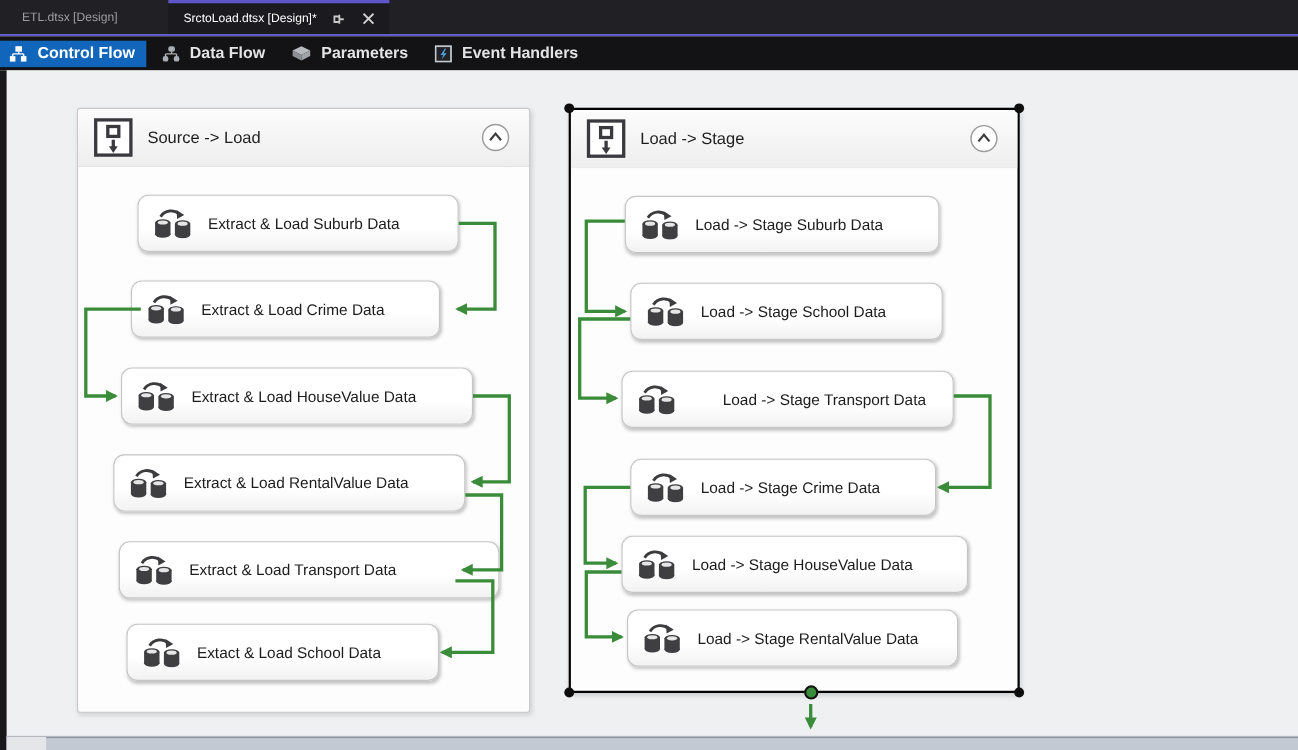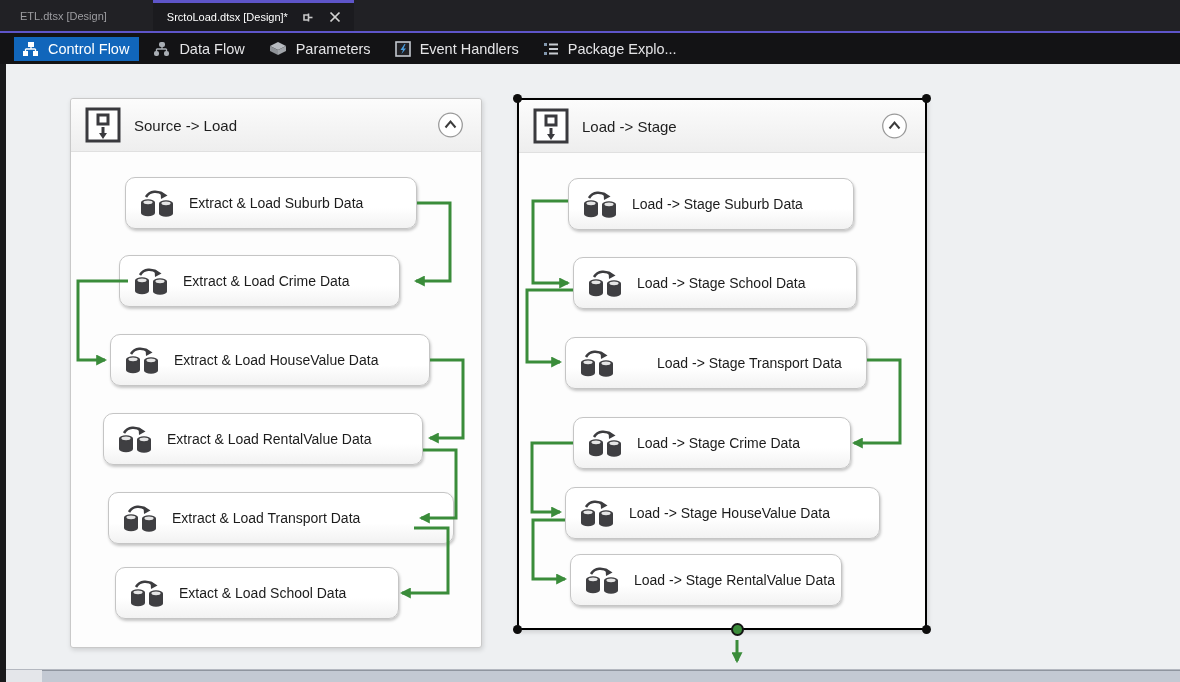--- a/index.html
+++ b/index.html
@@ -18,21 +18,21 @@
   .doc-tab.inactive{color:#9d9da1;padding:0 46px 0 10px;}
   .doc-tab.active{
     background:#1b1b1f;border-top:3px solid #5e55c9;color:#ffffff;font-weight:normal;
     padding:0 12px 0 14px;gap:13px;text-align:center;
   }
   .tab-glyph{display:inline-flex;align-items:center;justify-content:center;width:14px;height:14px;}
   .accent-line{position:absolute;left:0;top:31px;width:100%;height:2px;background:#5e55c9;}
   
   .toolbar{
     position:absolute;left:0;top:33px;width:100%;height:31px;background:#131315;
-    display:flex;align-items:center;padding-left:14px;box-sizing:border-box;gap:6px;
+    display:flex;align-items:center;box-sizing:border-box;gap:6px;font-weight:bold;
   }
   .dtab{display:flex;align-items:center;gap:9px;padding:4px 10px 4px 8px;color:#e4e4e6;font-size:14.5px;white-space:nowrap;}
   .dtab.selected{background:#1166bb;color:#fff;}
   .dtab-icon{display:inline-flex;align-items:center;}
   
   .left-edge{position:absolute;left:0;top:64px;width:6px;height:618px;background:#19191b;}
   .surface{position:absolute;left:6px;top:64px;width:1174px;height:605px;background:#eef0f2;}
   .hscroll{position:absolute;left:6px;top:669px;width:1174px;height:13px;background:#e4e6ea;border-top:1px solid #b4b8c0;box-sizing:border-box;}
   .hscroll-thumb{position:absolute;left:36px;top:0;right:0;bottom:0;background:#c3c9d3;border-top:1px solid #8f959f;box-sizing:border-box;}
   
@@ -141,36 +141,20 @@
   </div>
   <div class="dtab">
     <span class="dtab-icon">
       <svg width="16" height="16" viewBox="0 0 16 16">
           <rect x="1" y="1" width="14" height="14" fill="#222226" stroke="#c3c8cf" stroke-width="1.6"></rect>
           <polygon points="9.5,3 5.5,9 8,9 6.5,13 11,7.5 8.5,7.5 10.5,3" fill="#4b9fe0"></polygon>
         </svg>
     </span>
     <span>Event Handlers</span>
   </div>
-  <div class="dtab">
-    <span class="dtab-icon">
-      <svg width="16" height="16" viewBox="0 0 16 16">
-          <g fill="#8297ad">
-            <rect x="1" y="2" width="3" height="3"></rect>
-            <rect x="1" y="11" width="3" height="3"></rect>
-          </g>
-          <g fill="#c9cdd2">
-            <rect x="6" y="2.5" width="9" height="2"></rect>
-            <rect x="6" y="7" width="9" height="2"></rect>
-            <rect x="6" y="11.5" width="9" height="2"></rect>
-          </g>
-        </svg>
-    </span>
-    <span>Package Explo...</span>
-  </div>
 </div>
 
 <div class="surface"></div>
 <div class="left-edge"></div>
 
 <div class="seq-container" id="c1" style="left:70px;top:98px;width:412px;height:550px;">
   <div class="container-header">
     <span class="seq-icon">
       <svg width="38" height="38" viewBox="0 0 38 38">
           <rect x="3" y="3" width="32" height="32" fill="#ffffff" stroke="#3a3a3e" stroke-width="3"></rect>
@@ -417,21 +401,21 @@
         </g>
         <g>
           <ellipse cx="27" cy="23.5" rx="7" ry="3.2" fill="#3f3f42"></ellipse>
           <rect x="20" y="13.5" width="14" height="10" fill="#3f3f42"></rect>
           <ellipse cx="27" cy="13.5" rx="7" ry="3.2" fill="#3f3f42"></ellipse>
           <ellipse cx="27" cy="13.3" rx="4.6" ry="1.9" fill="#e6e6e6"></ellipse>
         </g>
       </svg>
       <span class="task-label">Load -&gt; Stage HouseValue Data</span>
     </div>
-    <div class="task" style="left: 570px; top: 554px; width: 272px;">
+    <div class="task" style="left: 570px; top: 554px; width: 301px;">
       <svg width="36" height="27" viewBox="0 0 36 27">
         <path d="M7,7 C11,0.5 19,0.5 24,4.5" fill="none" stroke="#3c3c3f" stroke-width="2.6"></path>
         <polygon points="21.5,1 28.5,5.5 22,9" fill="#3c3c3f"></polygon>
         <g>
           <ellipse cx="9" cy="23" rx="7" ry="3.2" fill="#3f3f42"></ellipse>
           <rect x="2" y="12.5" width="14" height="10.5" fill="#3f3f42"></rect>
           <ellipse cx="9" cy="12.5" rx="7" ry="3.2" fill="#3f3f42"></ellipse>
           <ellipse cx="9" cy="12.3" rx="4.6" ry="1.9" fill="#e6e6e6"></ellipse>
         </g>
         <g>

